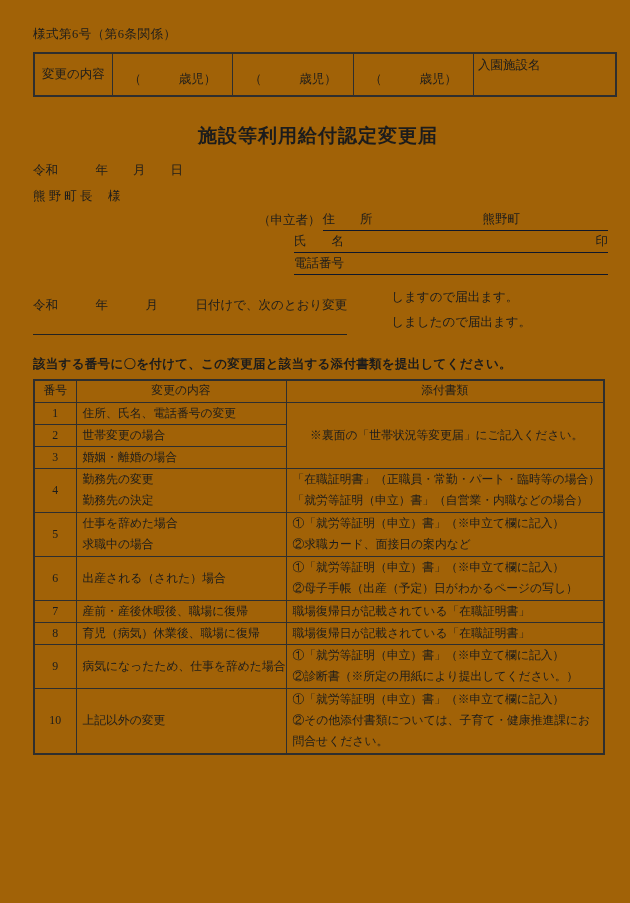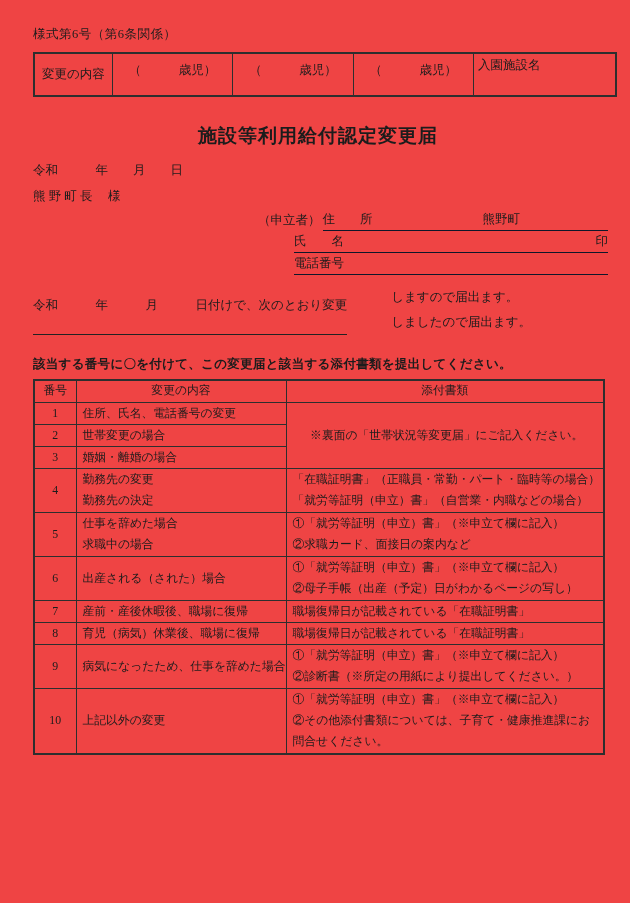--- a/index.html
+++ b/index.html
@@ -1,33 +1,33 @@
 <!DOCTYPE html>
 <html lang="ja"><head>
 <meta charset="utf-8">
 <style>
   html,body{margin:0;padding:0;background:#fff;}
   .page{
     position:relative;
     width:630px;height:903px;
     box-sizing:border-box;
-    background:#ef4444;
+    background:#a16207;
     color:#1c1c1c;
     font-family:"Liberation Serif","DejaVu Serif",serif;
     padding:26px 27px 0 33px;
     overflow:hidden;
   }
   
   .form-number{font-size:12.5px;letter-spacing:0.5px;}
   
   table{border-collapse:collapse;}
   .child-table{width:584px;margin-top:9px;border:2px solid #2e2e2e;table-layout:fixed;}
   .child-table td{border:1px solid #2e2e2e;height:43px;font-size:12.5px;box-sizing:border-box;}
   .ct-name{width:78px;text-align:center;vertical-align:middle;}
-  .ct-age{width:120px;text-align:center;vertical-align:bottom;padding-bottom:16px;}
+  .ct-age{width:120px;text-align:center;vertical-align:bottom;padding-bottom:7px;}
   .ct-fac{width:142px;text-align:left;vertical-align:top;padding:3px 4px;font-size:11.5px;}
   
   .title{margin:26px 0 0 0;text-align:center;font-size:19px;font-weight:bold;letter-spacing:1px;}
   
   .date-line{margin-top:13px;text-align:left;padding-right:85px;font-size:12.5px;}
   
   .addressee{margin-top:9px;font-size:12.5px;}
   
   .applicant{margin:4px 0 0 225px;width:350px;font-size:12.5px;}
   .app-row{display:flex;align-items:flex-end;line-height:21px;}

